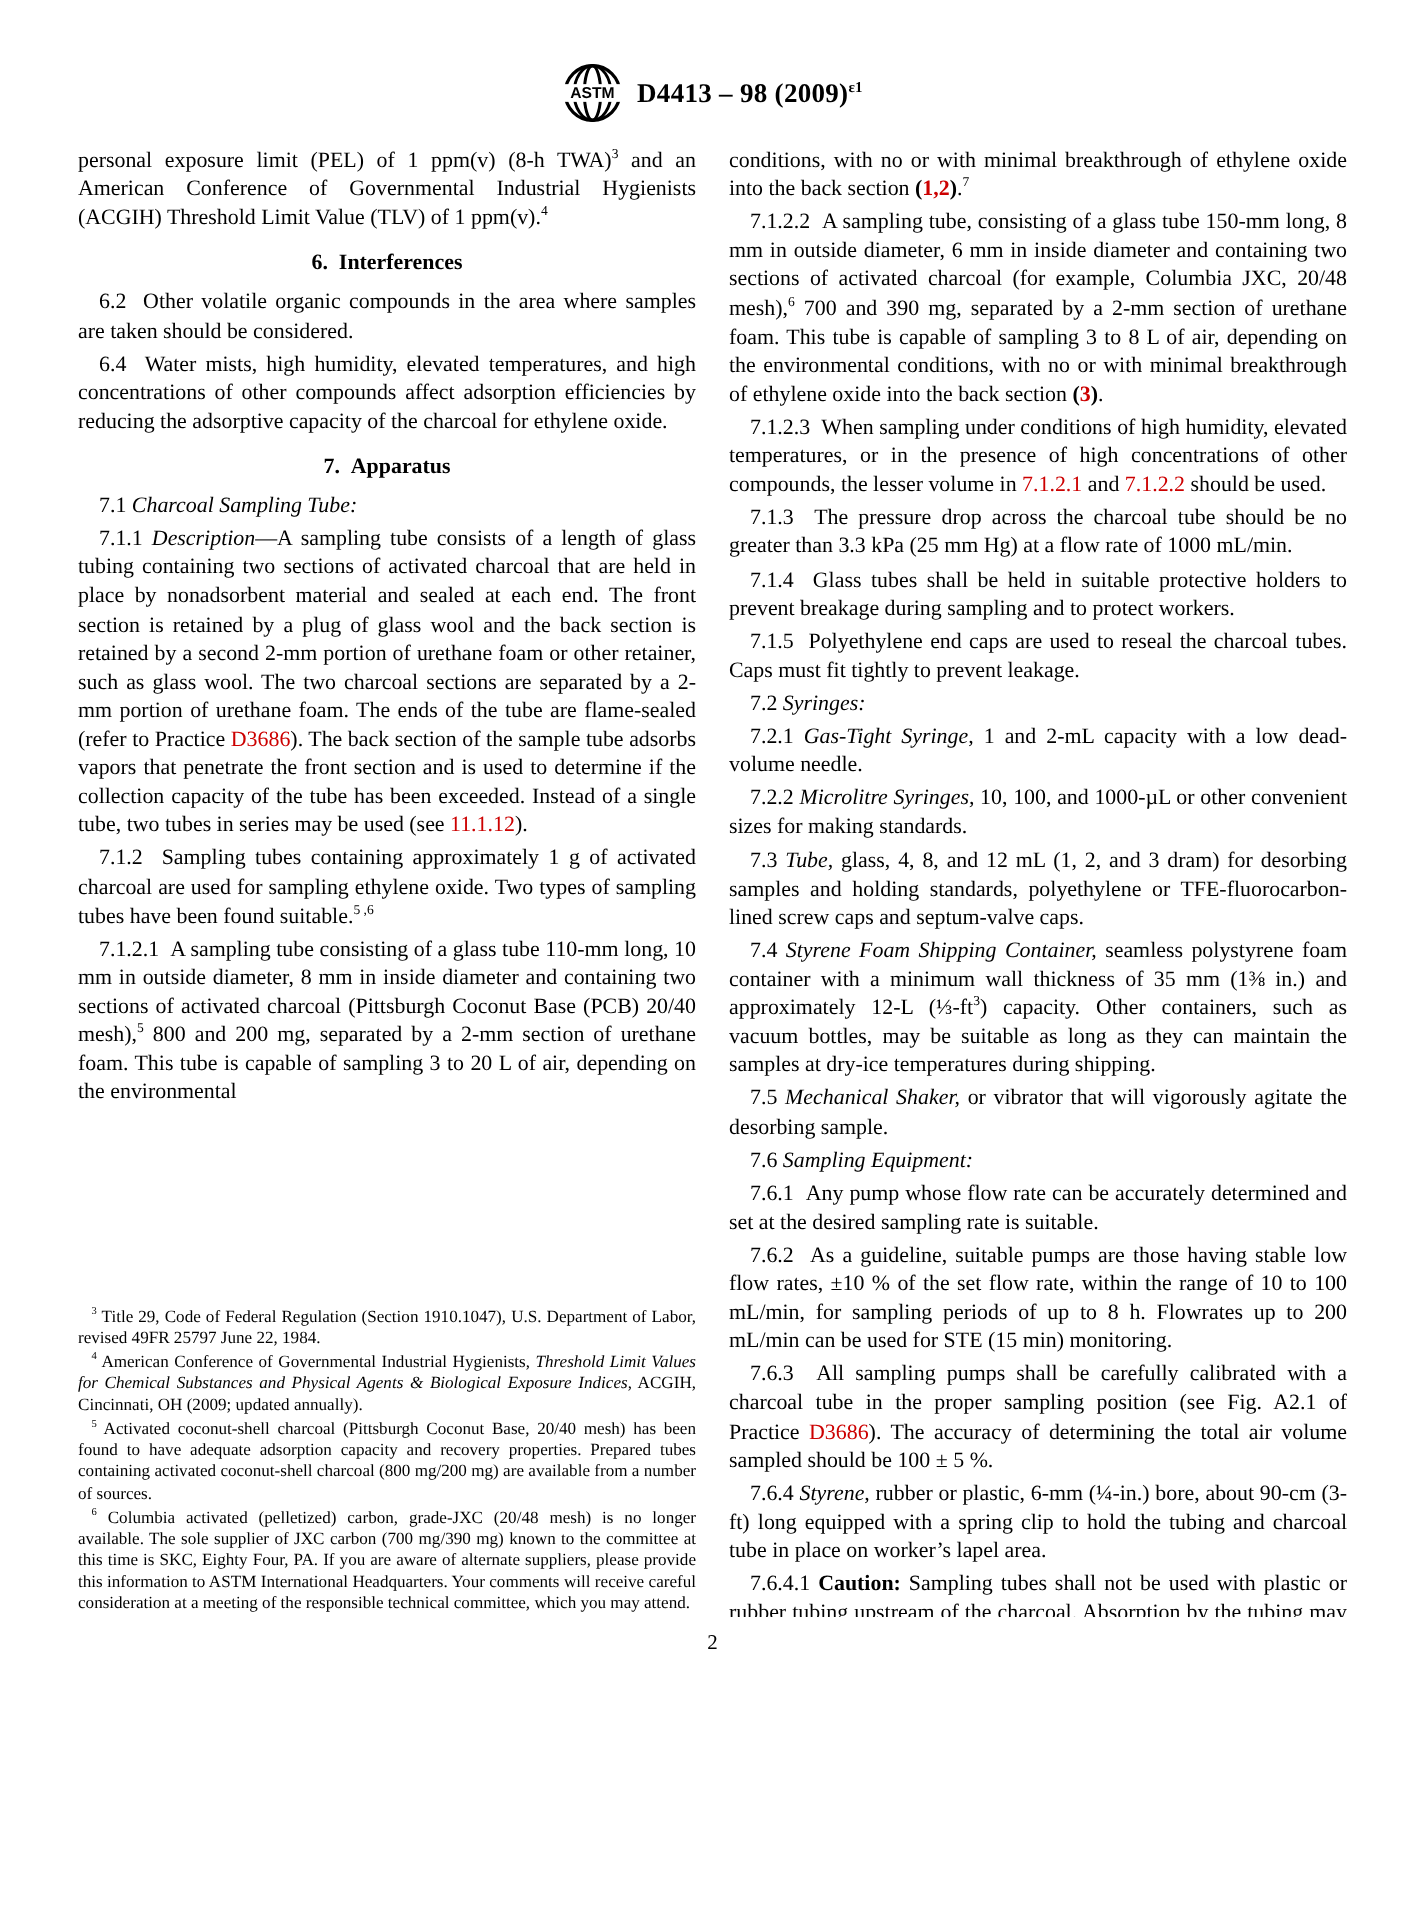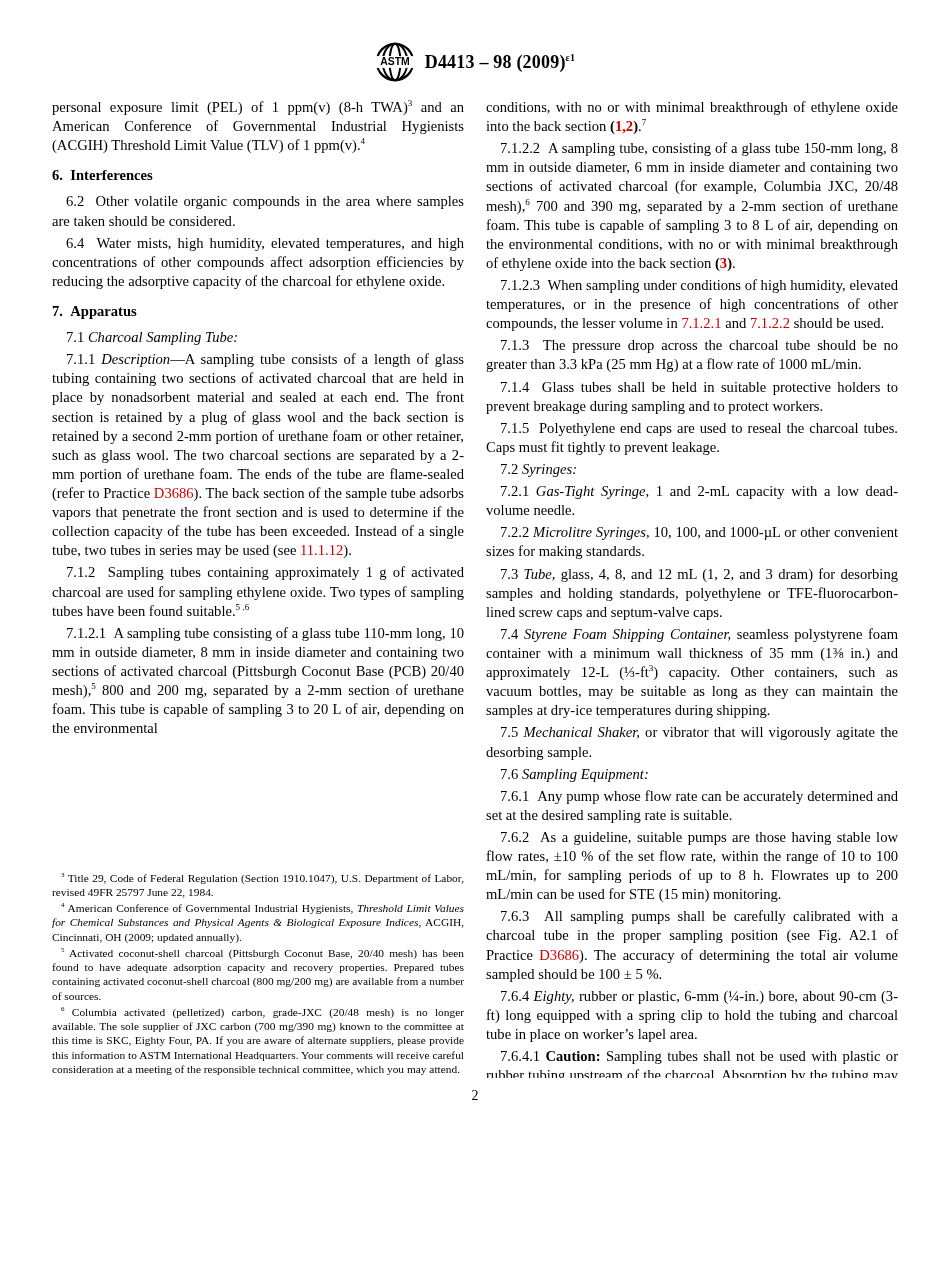--- a/index.html
+++ b/index.html
@@ -26,21 +26,21 @@
     flex:1 1 auto; display:flex; gap:22px;
     text-align:justify; overflow:hidden;
     hyphens:auto; -webkit-hyphens:auto;
   }
   .col {
     flex:1 1 0; display:flex; flex-direction:column;
     font-size:14.6px; line-height:1.31;
   }
   .col p.para   { text-indent:14px; margin-bottom:3px; }
   .col p.cont   { margin-bottom:3px; }
-  .col p.heading{ font-weight:bold; text-align:left; margin:11px 0 7px 0; text-indent:0; }
+  .col p.heading{ font-weight:bold; text-align:center; margin:11px 0 7px 0; text-indent:0; }
   .footnotes {
     margin-top:auto; padding-top:10px;
     font-size:11.4px; line-height:1.25;
   }
   .footnotes p.fn { text-indent:9px; margin-bottom:2px; }
   sup.sup { font-size:62%; line-height:0; vertical-align:super; }
   .i { font-style:italic; }
   .b { font-weight:bold; }
   .link  { color:var(--link,#cc0000); }
   .blink { color:var(--link,#cc0000); font-weight:bold; }
@@ -98,21 +98,21 @@
           <p class="para"><span>7.2&nbsp;</span><span class="i">Syringes:</span></p>
           <p class="para"><span>7.2.1&nbsp;</span><span class="i">Gas-Tight Syringe,</span><span> 1 and 2-mL capacity with a low dead-volume needle.</span></p>
           <p class="para"><span>7.2.2&nbsp;</span><span class="i">Microlitre Syringes,</span><span> 10, 100, and 1000-µL or other convenient sizes for making standards.</span></p>
           <p class="para"><span>7.3&nbsp;</span><span class="i">Tube,</span><span> glass, 4, 8, and 12 mL (1, 2, and 3 dram) for desorbing samples and holding standards, polyethylene or TFE-fluorocarbon-lined screw caps and septum-valve caps.</span></p>
           <p class="para"><span>7.4&nbsp;</span><span class="i">Styrene Foam Shipping Container,</span><span> seamless polystyrene foam container with a minimum wall thickness of 35 mm (1⅜ in.) and approximately 12-L (⅓-ft</span><sup class="sup">3</sup><span>) capacity. Other containers, such as vacuum bottles, may be suitable as long as they can maintain the samples at dry-ice temperatures during shipping.</span></p>
           <p class="para"><span>7.5&nbsp;</span><span class="i">Mechanical Shaker,</span><span> or vibrator that will vigorously agitate the desorbing sample.</span></p>
           <p class="para"><span>7.6&nbsp;</span><span class="i">Sampling Equipment:</span></p>
           <p class="para"><span>7.6.1&nbsp;&nbsp;Any pump whose flow rate can be accurately determined and set at the desired sampling rate is suitable.</span></p>
           <p class="para"><span>7.6.2&nbsp;&nbsp;As a guideline, suitable pumps are those having stable low flow rates, ±10 % of the set flow rate, within the range of 10 to 100 mL/min, for sampling periods of up to 8 h. Flowrates up to 200 mL/min can be used for STE (15 min) monitoring.</span></p>
           <p class="para"><span>7.6.3&nbsp;&nbsp;All sampling pumps shall be carefully calibrated with a charcoal tube in the proper sampling position (see Fig. A2.1 of Practice </span><span class="link">D3686</span><span>). The accuracy of determining the total air volume sampled should be 100 ± 5 %.</span></p>
-          <p class="para"><span>7.6.4&nbsp;</span><span class="i">Eighty,</span><span> rubber or plastic, 6-mm (¼-in.) bore, about 90-cm (3-ft) long equipped with a spring clip to hold the tubing and charcoal tube in place on worker’s lapel area.</span></p>
+          <p class="para"><span>7.6.4&nbsp;</span><span class="i">Styrene,</span><span> rubber or plastic, 6-mm (¼-in.) bore, about 90-cm (3-ft) long equipped with a spring clip to hold the tubing and charcoal tube in place on worker’s lapel area.</span></p>
           <p class="para"><span>7.6.4.1&nbsp;</span><span class="b">Caution:</span><span> Sampling tubes shall not be used with plastic or rubber tubing upstream of the charcoal. Absorption by the tubing may introduce sampling errors.</span></p>
         </div>
     </div>
   </div>
 
   <div class="footer">
     <span>2</span>
   </div>
 
 </div>

